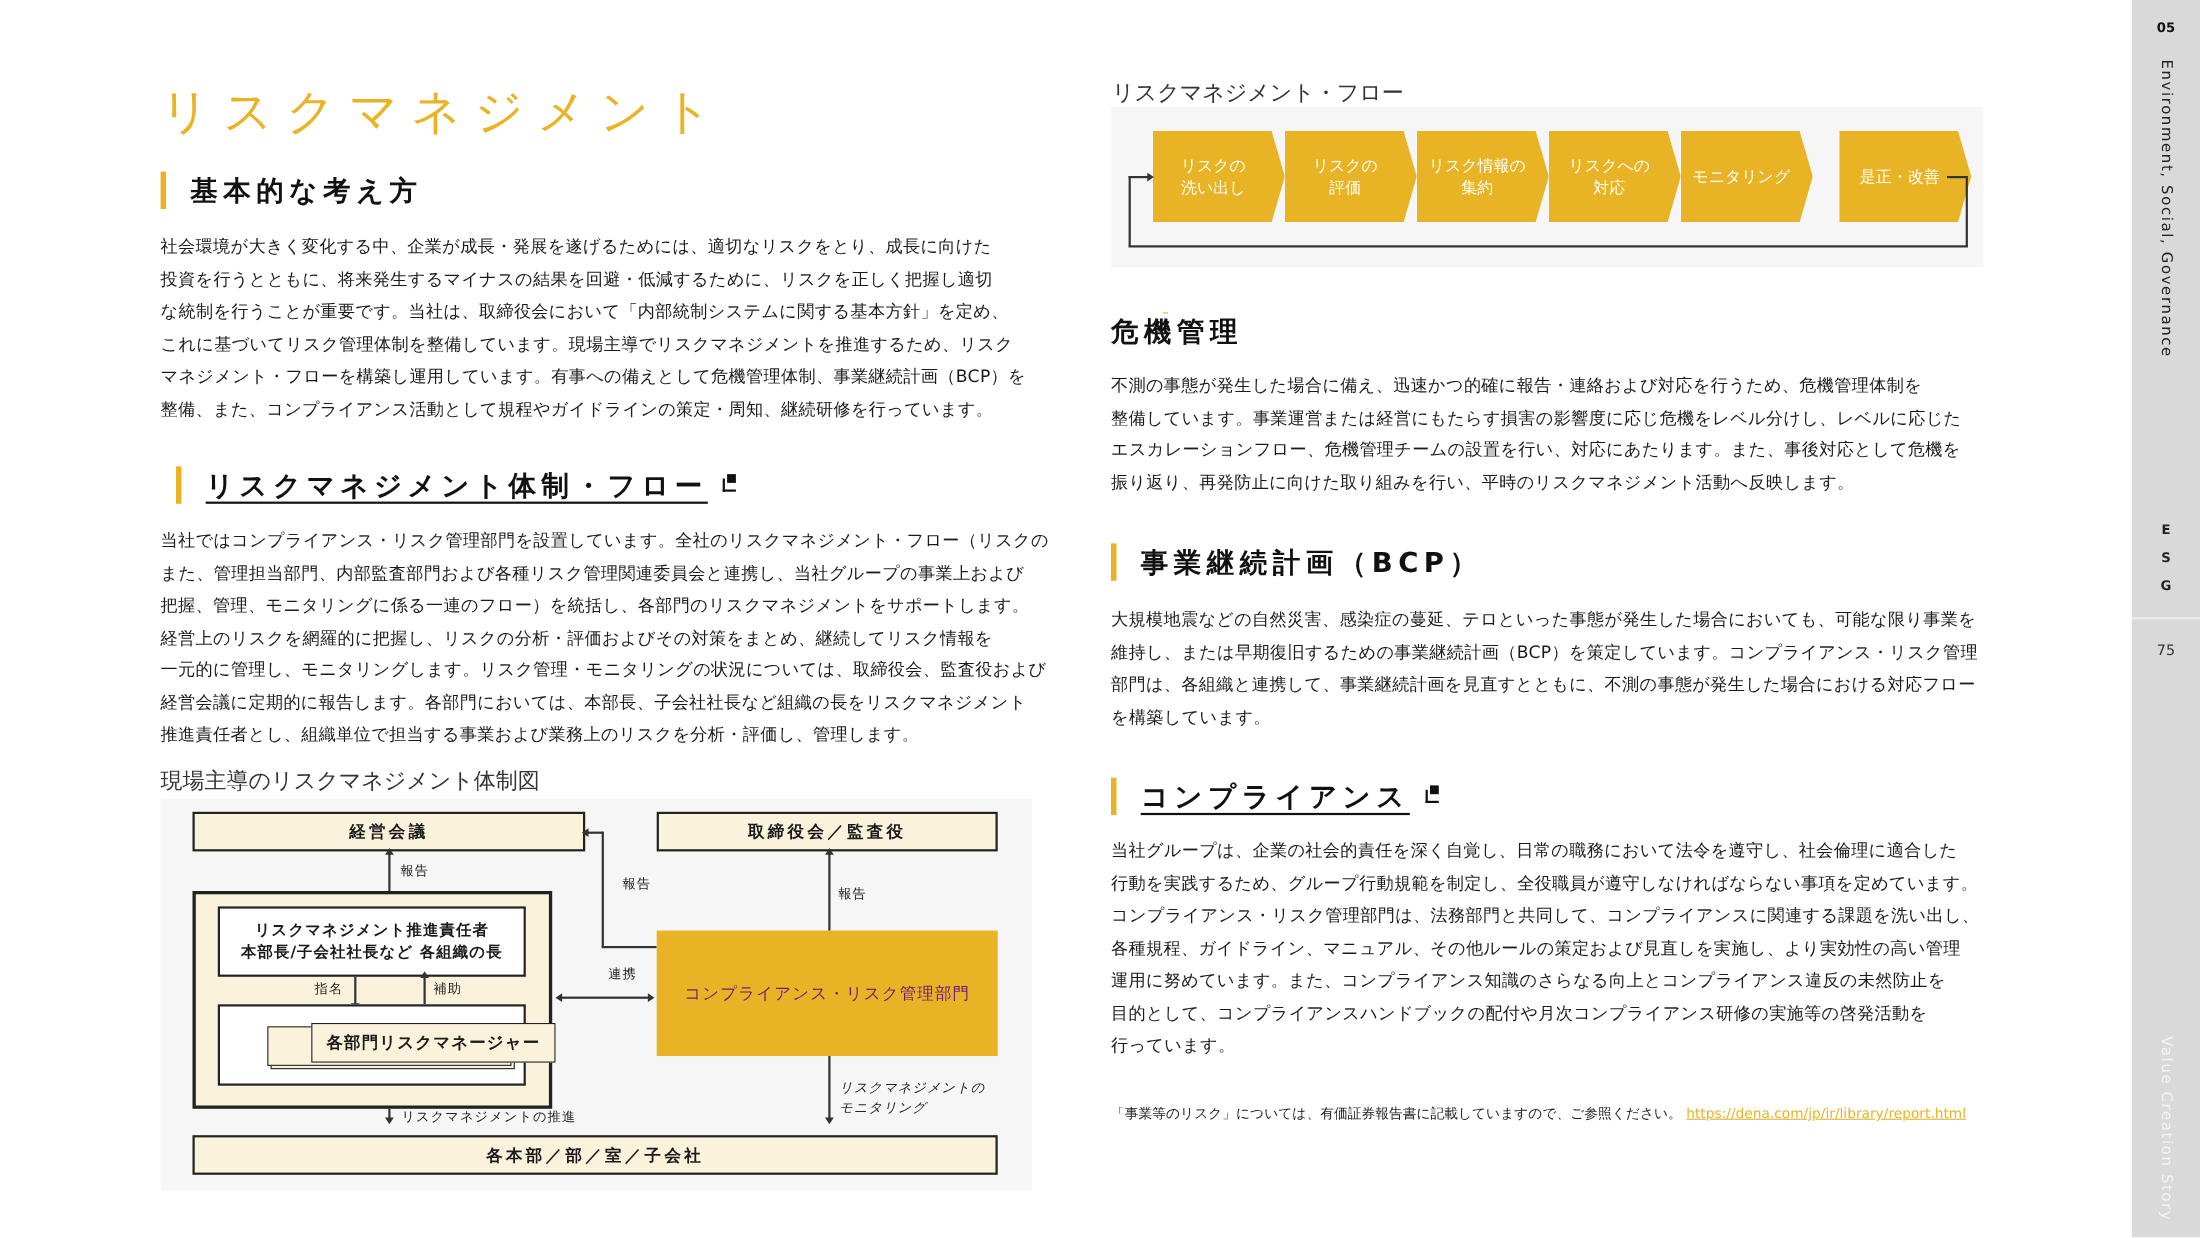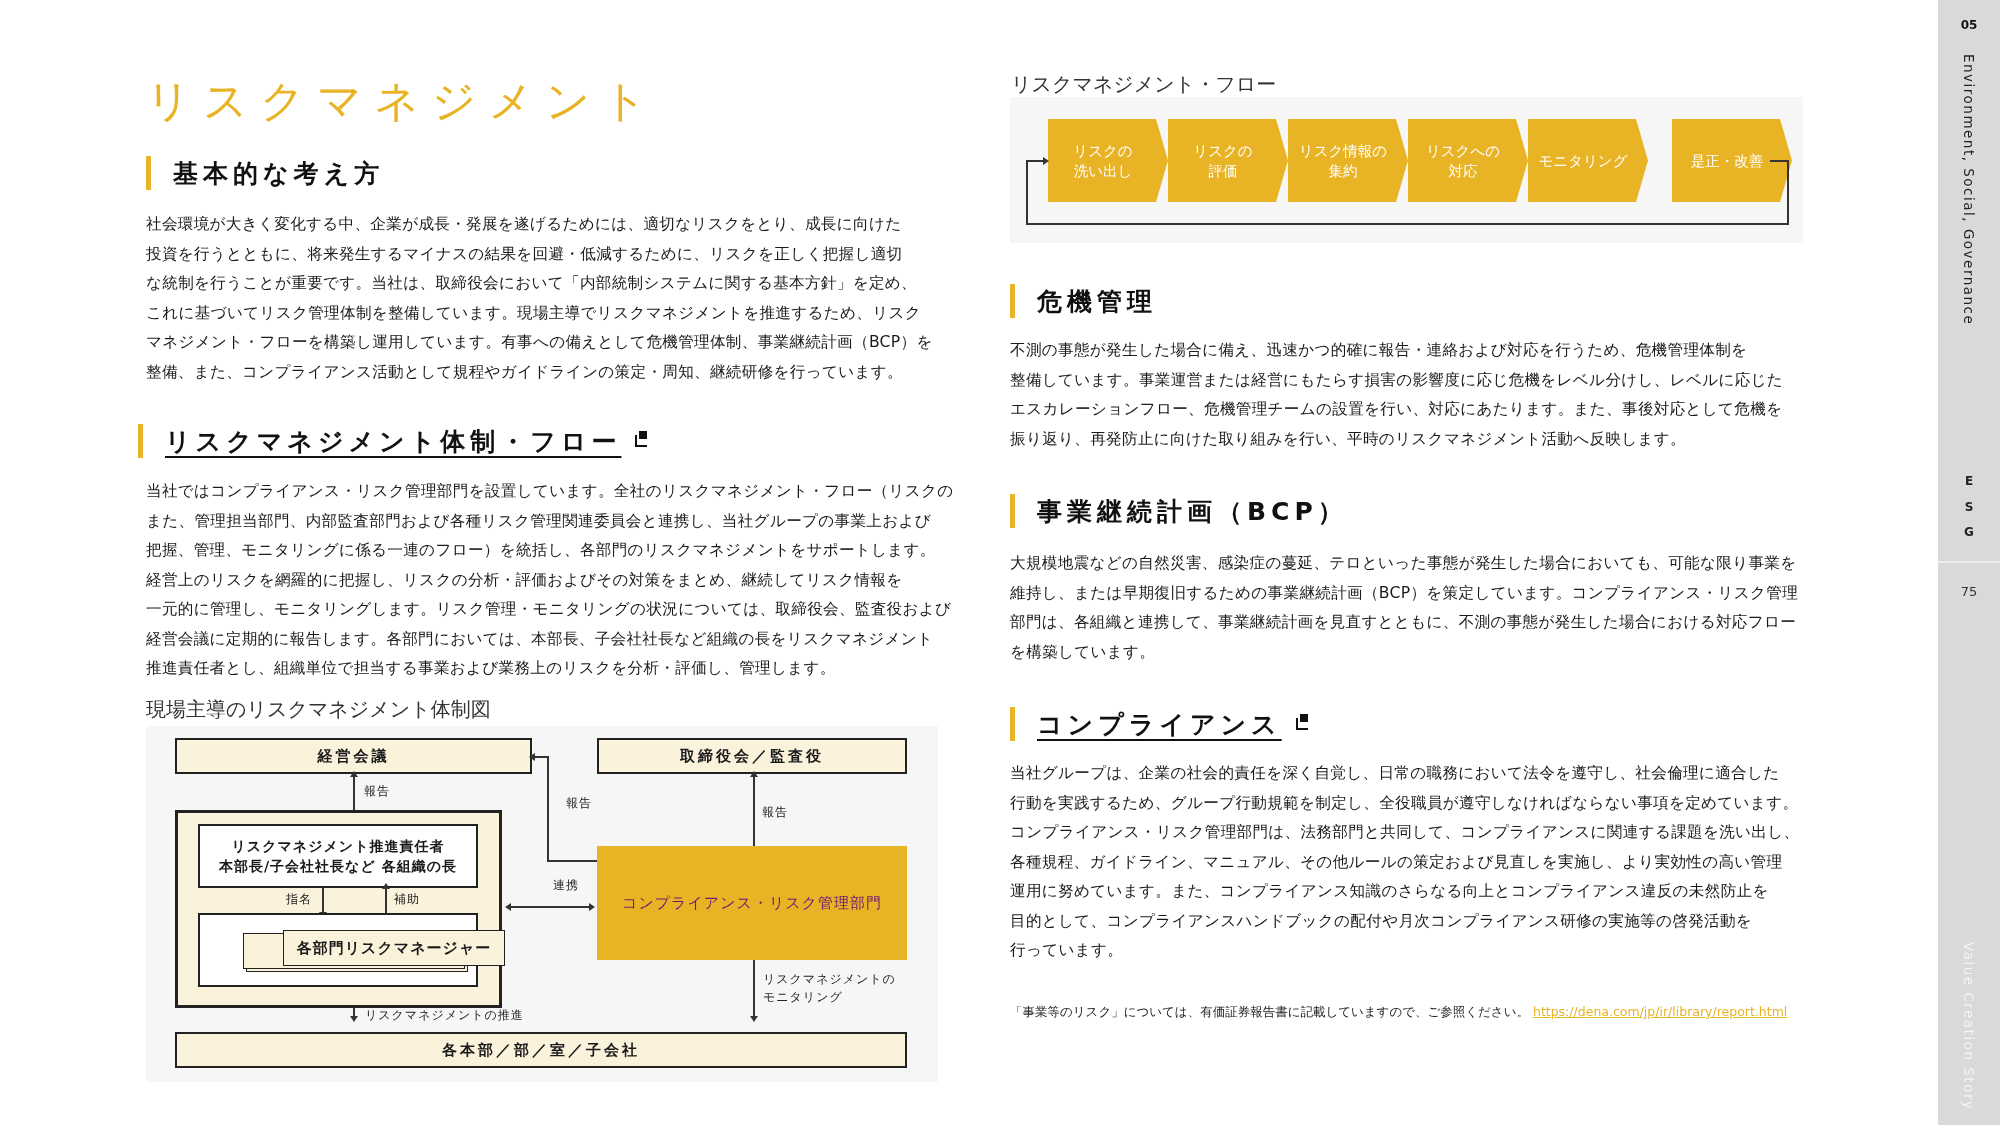--- a/index.html
+++ b/index.html
@@ -60,21 +60,21 @@
 </div>
 <div class="para" style="left:146px; top:210px;">
   <div>社会環境が大きく変化する中、企業が成長・発展を遂げるためには、適切なリスクをとり、成長に向けた</div>
   <div>投資を行うとともに、将来発生するマイナスの結果を回避・低減するために、リスクを正しく把握し適切</div>
   <div>な統制を行うことが重要です。当社は、取締役会において「内部統制システムに関する基本方針」を定め、</div>
   <div>これに基づいてリスク管理体制を整備しています。現場主導でリスクマネジメントを推進するため、リスク</div>
   <div>マネジメント・フローを構築し運用しています。有事への備えとして危機管理体制、事業継続計画（BCP）を</div>
   <div>整備、また、コンプライアンス活動として規程やガイドラインの策定・周知、継続研修を行っています。</div>
 </div>
 
-<div class="sec-head" style="left:138px; top:424px;">
+<div class="sec-head" style="left:160px; top:424px;">
   <span class="bar"></span>
   <span class="txt link">リスクマネジメント体制・フロー</span>
   <span class="ext-icon"></span>
 </div>
 <div class="para" style="left:146px; top:477px;">
   <div>当社ではコンプライアンス・リスク管理部門を設置しています。全社のリスクマネジメント・フロー（リスクの</div>
   <div>また、管理担当部門、内部監査部門および各種リスク管理関連委員会と連携し、当社グループの事業上および</div>
   <div>把握、管理、モニタリングに係る一連のフロー）を統括し、各部門のリスクマネジメントをサポートします。</div>
   <div>経営上のリスクを網羅的に把握し、リスクの分析・評価およびその対策をまとめ、継続してリスク情報を</div>
   <div>一元的に管理し、モニタリングします。リスク管理・モニタリングの状況については、取締役会、監査役および</div>
@@ -113,21 +113,21 @@
 
   <div class="line arr-left arr-right" style="left:364px; top:180px; width:80px; height:1.5px;"></div>
   <div class="lbl" style="left:407px; top:150px;">連携</div>
 
   <div class="box yellow" style="left:451px; top:120px; width:310px; height:114px;">コンプライアンス・リスク管理部門</div>
 
   <div class="line arr-up" style="left:607px; top:50px; width:1.5px; height:70px;"></div>
   <div class="lbl" style="left:616px; top:77px;">報告</div>
 
   <div class="line arr-down" style="left:607px; top:234px; width:1.5px; height:57px;"></div>
-  <div class="lbl" style="left:617px; top:244px;">
+  <div class="lbl" style="left:617px; top:254px;font-style:italic;">
     <div>リスクマネジメントの</div>
     <div>モニタリング</div>
   </div>
 
   <div class="line arr-down" style="left:207px; top:282px; width:1.5px; height:9px;"></div>
   <div class="lbl" style="left:219px; top:280px;">リスクマネジメントの推進</div>
 
   <div class="box" style="left:29px; top:306px; width:732px; height:36px;">各本部／部／室／子会社</div>
 </div>
 
@@ -168,21 +168,21 @@
       </div>
     </div>
 
   <div style="position:absolute; left:760px; top:63px; width:18px; height:1.5px; background:#333;"></div>
   <div style="position:absolute; left:777px; top:63px; width:1.5px; height:64px; background:#333;"></div>
   <div style="position:absolute; left:16px; top:126px; width:763px; height:1.5px; background:#333;"></div>
   <div style="position:absolute; left:16px; top:63px; width:1.5px; height:64px; background:#333;"></div>
   <div class="arr-right" style="position:absolute; left:16px; top:63px; width:18px; height:1.5px; background:#333;"></div>
 </div>
 
-<div class="sec-head" style="left:1010px; top:284px;">
+<div class="sec-head" style="left:1010px; top:284px;flex-direction:column;">
   <span class="bar"></span>
   <span class="txt">危機管理</span>
 </div>
 <div class="para" style="left:1010px; top:336px;">
   <div>不測の事態が発生した場合に備え、迅速かつ的確に報告・連絡および対応を行うため、危機管理体制を</div>
   <div>整備しています。事業運営または経営にもたらす損害の影響度に応じ危機をレベル分けし、レベルに応じた</div>
   <div>エスカレーションフロー、危機管理チームの設置を行い、対応にあたります。また、事後対応として危機を</div>
   <div>振り返り、再発防止に向けた取り組みを行い、平時のリスクマネジメント活動へ反映します。</div>
 </div>
 

